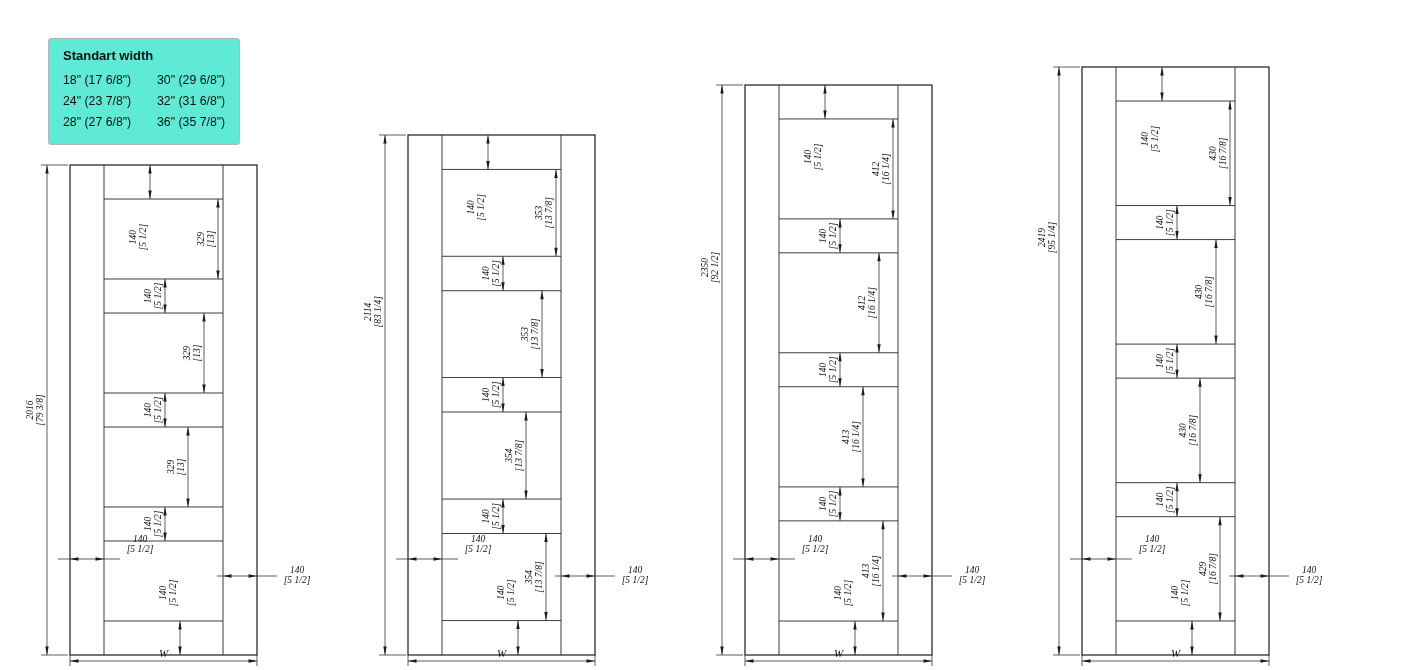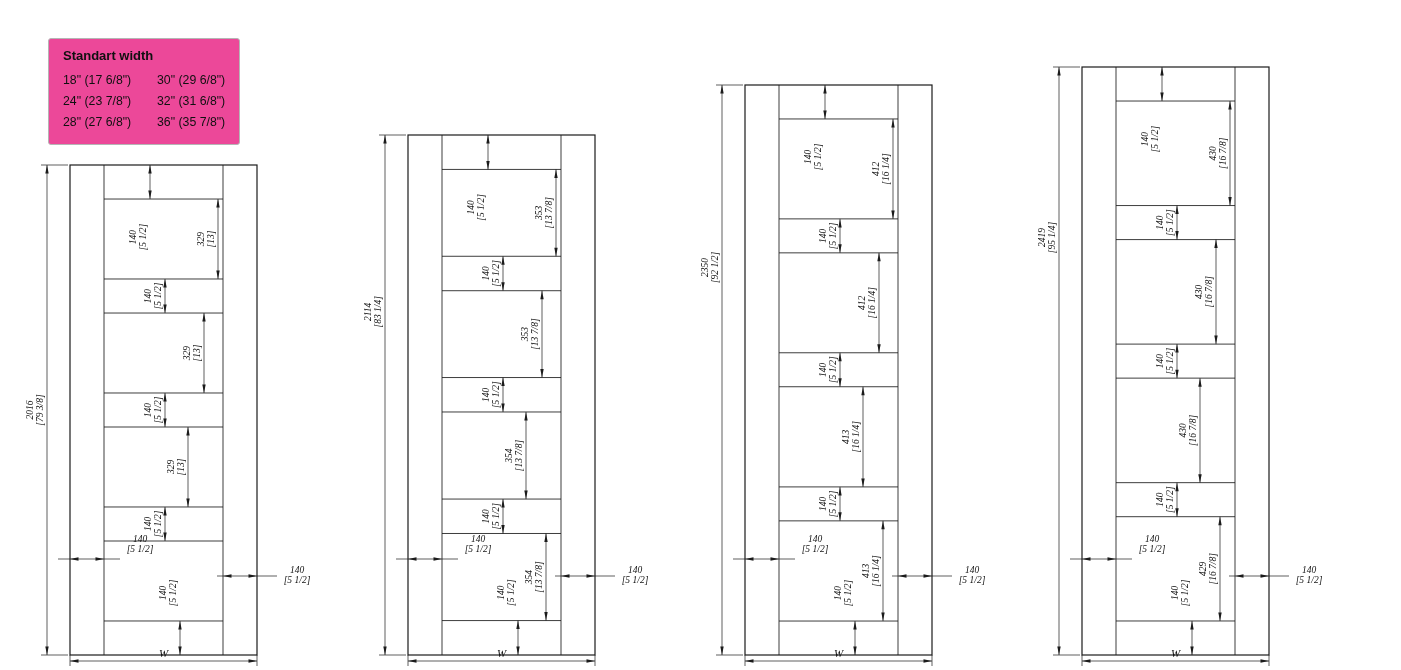--- a/index.html
+++ b/index.html
@@ -8,21 +8,21 @@
     font-family:"Liberation Sans",sans-serif;
   }
   #drawing{position:absolute;left:0;top:0;}
   .outline{fill:none;stroke:#1b1b1b;stroke-width:1.2;}
   .frame{stroke:#1b1b1b;stroke-width:0.85;}
   .dimline{stroke:#1b1b1b;stroke-width:0.7;}
   .arr{fill:#1b1b1b;}
   .dimtext{font-family:"Liberation Serif",serif;font-style:italic;font-size:9.5px;fill:#111;}
   .wtext{font-family:"Liberation Serif",serif;font-style:italic;font-size:11px;fill:#111;}
   .legend{
-    position:absolute;left:48px;top:38px;background:#ec4899;border:1px solid #b5b5b5;
+    position:absolute;left:48px;top:38px;background:#5eead4;border:1px solid #b5b5b5;
     border-radius:3px;padding:9px 14px 11px;color:#101010;z-index:2;
   }
   .legend-title{font-weight:700;font-size:13px;margin-bottom:7px;}
   .legend-row{display:grid;grid-template-columns:86px auto;column-gap:8px;font-size:12.3px;line-height:21px;}
 </style>
 </head>
 <body>
 
 <svg id="drawing" width="1401" height="670" viewBox="0 0 1401 670">
     <g>

